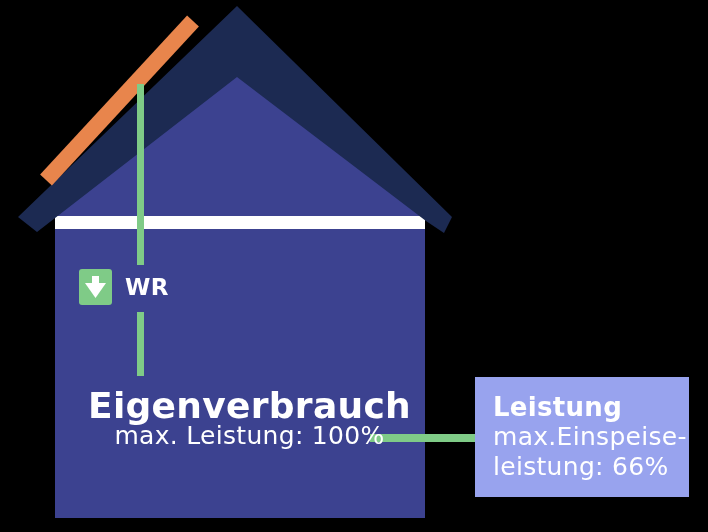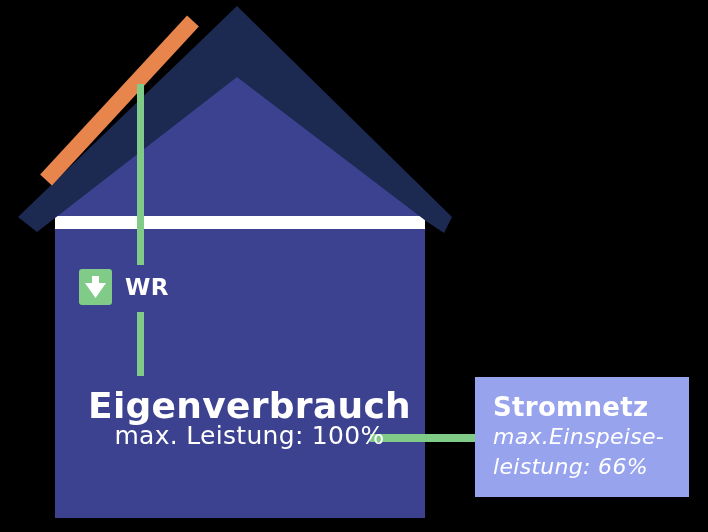--- a/index.html
+++ b/index.html
@@ -83,24 +83,23 @@
     padding: 15px 0 0 18px;
     letter-spacing: 0.3px;
   }
   .grid-title {
     font-size: 26px;
     font-weight: bold;
     line-height: 30px;
     white-space: nowrap;
   }
   .grid-detail {
-    font-size: 22px;
+    font-size: 25px;
     line-height: 30px;
     white-space: nowrap;
-    font-style: italic;
   }
 </style>
 </head>
 <body>
 
 <div class="stage">
 
   <svg class="illustration" viewBox="0 0 708 532" aria-hidden="true">
 
     <rect class="shape-body" x="55" y="216" width="370" height="302"></rect>
@@ -128,18 +127,18 @@
   </div>
 
   <div class="wr-label">WR</div>
 
   <div class="caption">
     <div class="caption-title">Eigenverbrauch</div>
     <div class="caption-detail">max. Leistung: 100%</div>
   </div>
 
   <div class="grid-box">
-    <div class="grid-title">Stromnetz</div>
+    <div class="grid-title">Leistung</div>
     <div class="grid-detail">max.Einspeise-</div>
     <div class="grid-detail">leistung: 66%</div>
   </div>
 
 </div>
 
 </body></html>

